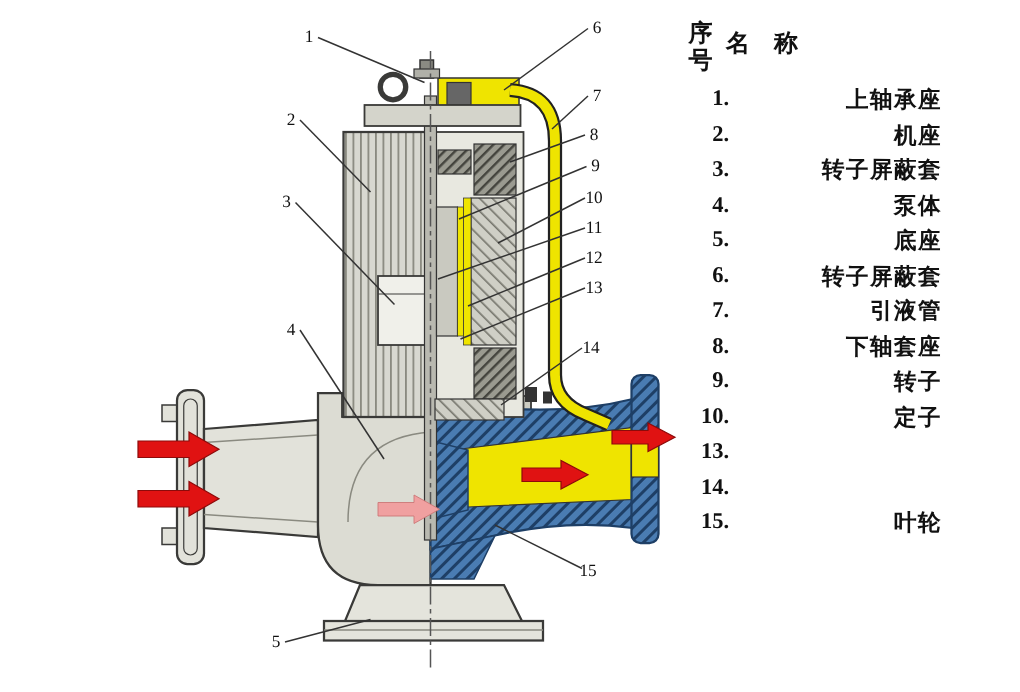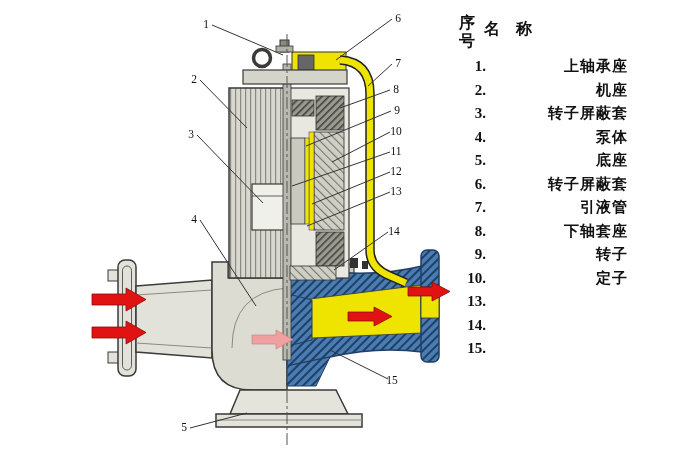--- a/index.html
+++ b/index.html
@@ -208,17 +208,18 @@
           <span class="name">定子</span>
         </div>
       <div class="lg-row">
           <span class="no">13.</span>
         </div>
       <div class="lg-row">
           <span class="no">14.</span>
         </div>
       <div class="lg-row">
           <span class="no">15.</span>
+          <span class="name">叶轮</span>
         </div>
     </div>
   </div>
 
 </div>
 
 </body></html>

